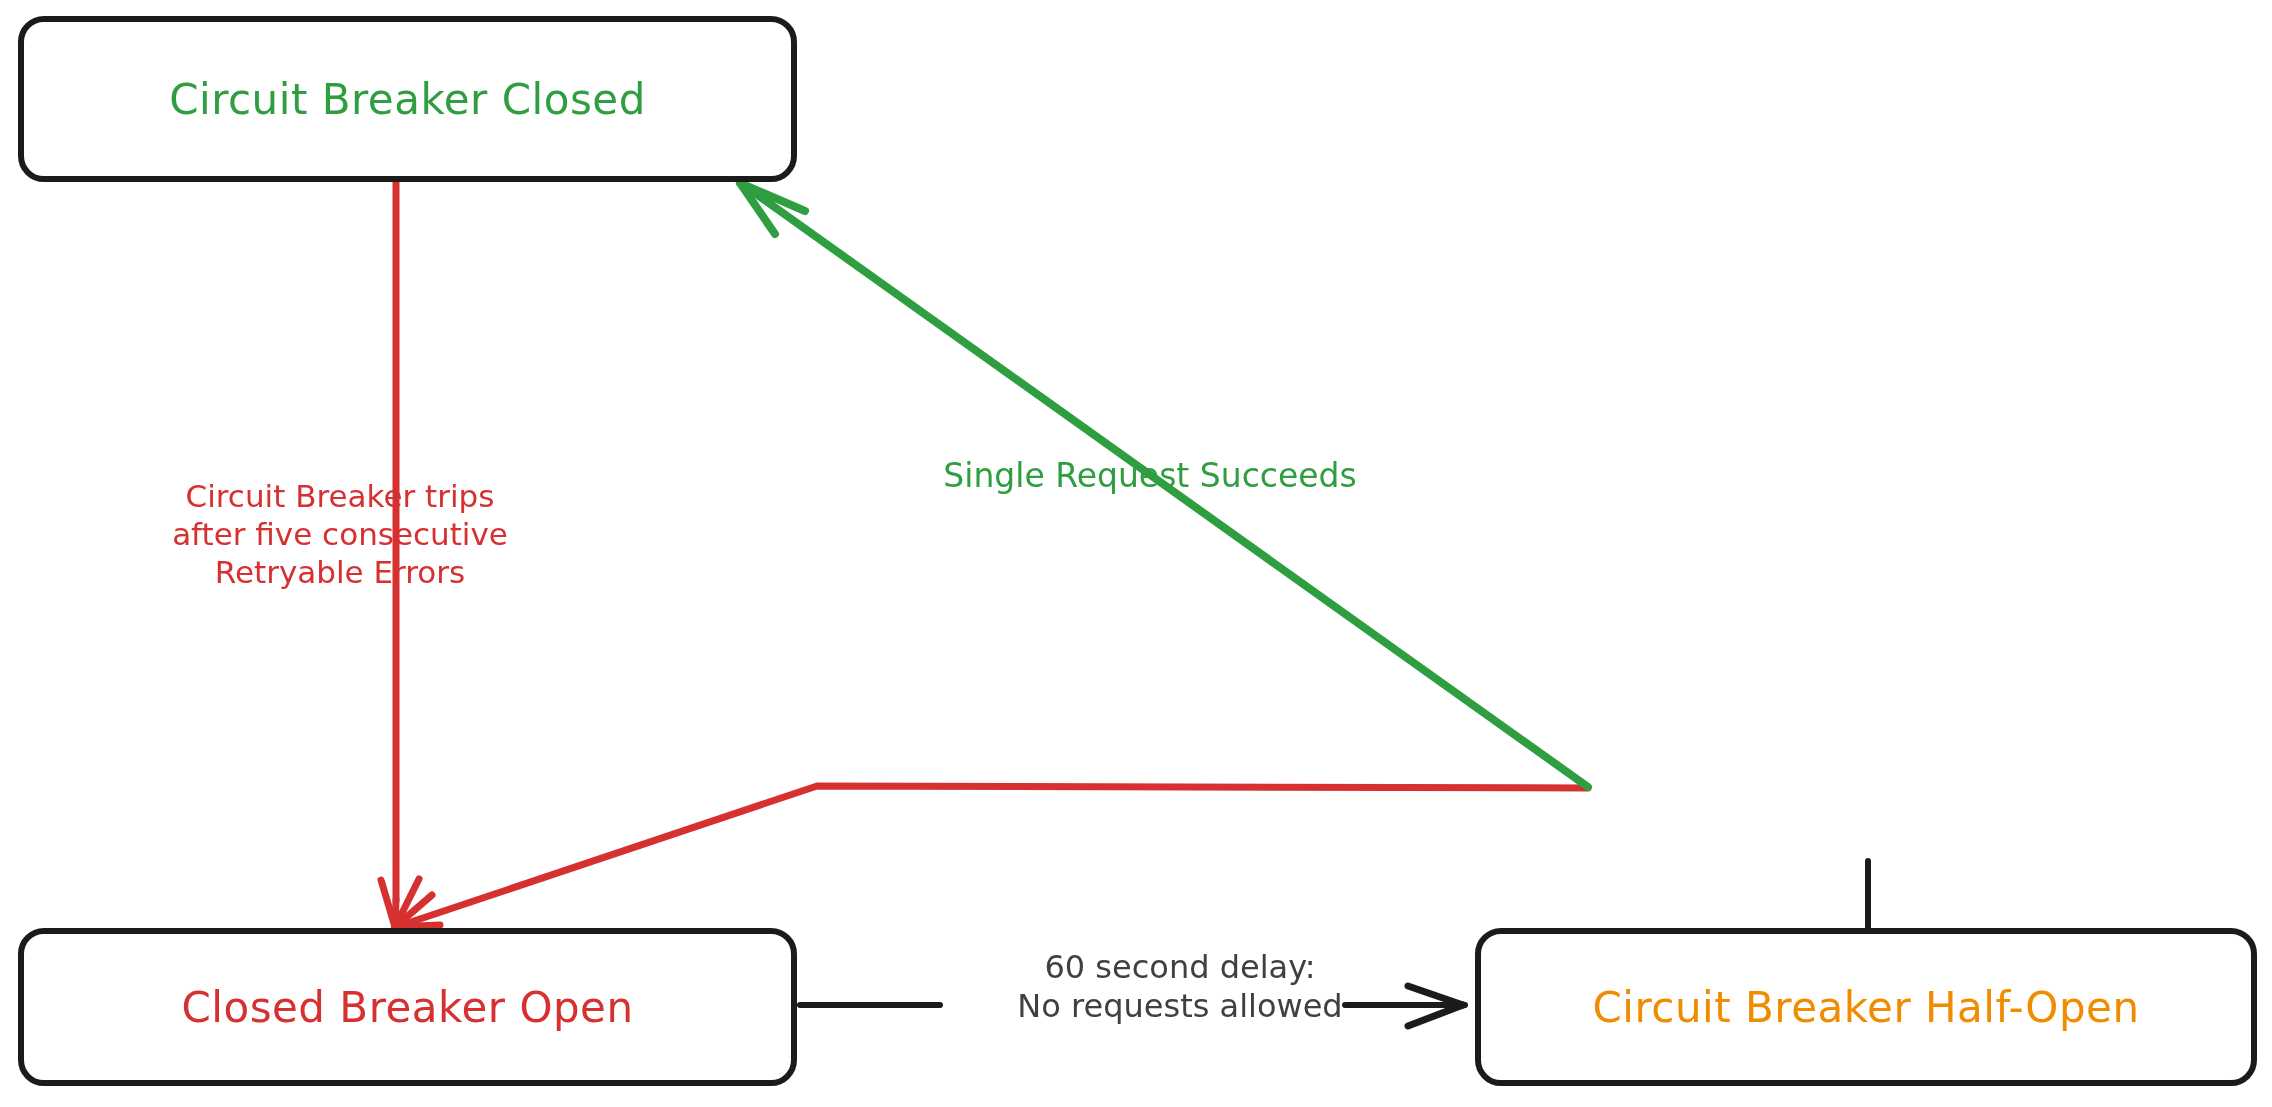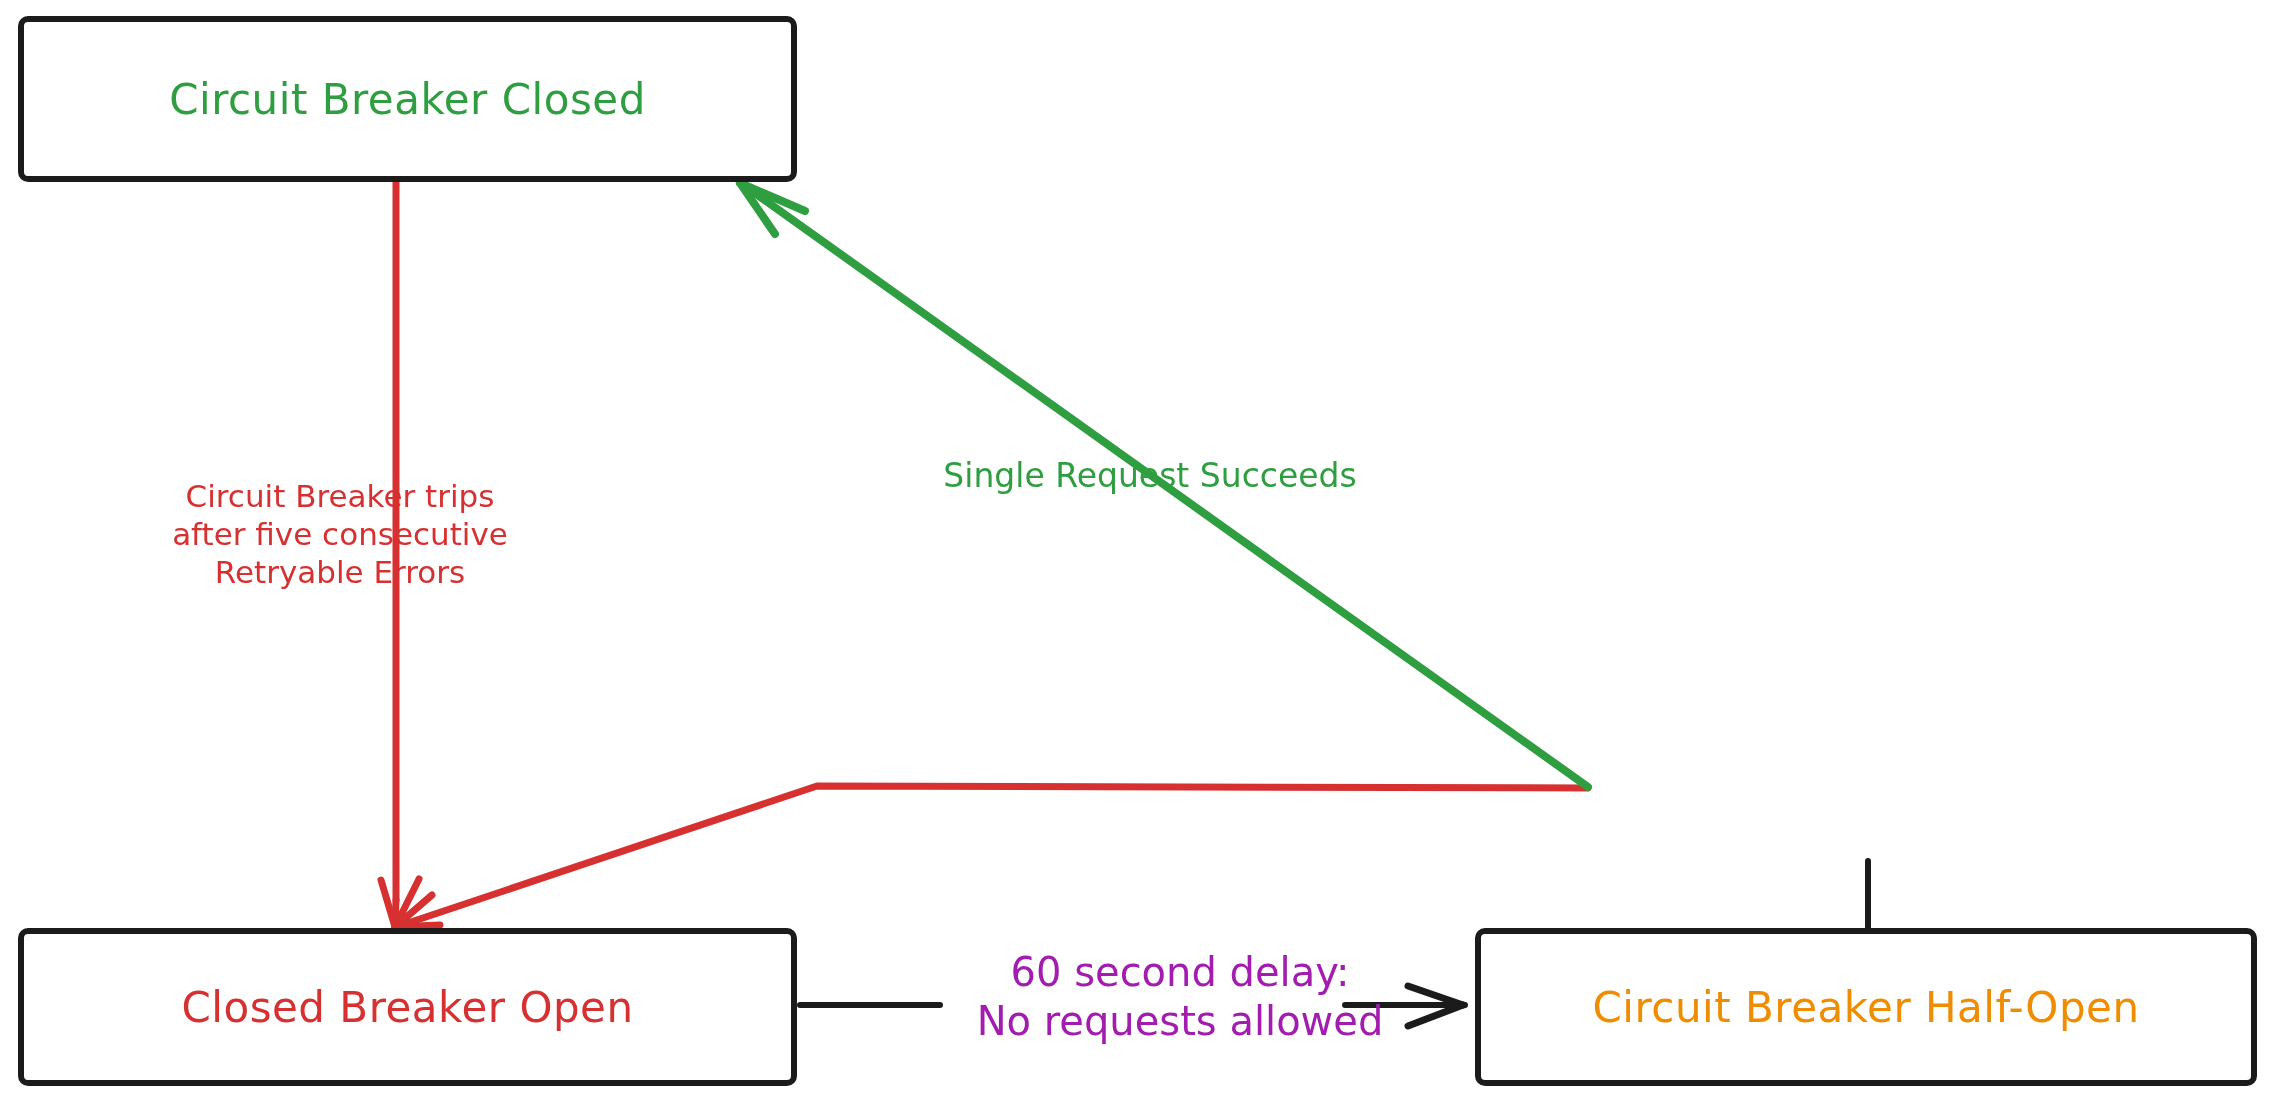--- a/index.html
+++ b/index.html
@@ -36,21 +36,21 @@
   }
   .node-label {
     font-family: "DejaVu Sans", sans-serif;
     font-weight: 400;
     letter-spacing: 0.5px;
     white-space: nowrap;
   }
   
   .node-state {
     border: 6px solid #1b1b1b;
-    border-radius: 10px;
+    border-radius: 26px;
   }
   
   .node-sub {
     border: 6px solid #f08c00;
     border-radius: 24px;
   }
 
   #node-closed   { left: 18px;   top: 16px;   width: 779px;  height: 166px; }
   #node-open     { left: 18px;   top: 928px;  width: 779px;  height: 158px; }
   #node-halfopen { left: 1475px; top: 928px;  width: 782px;  height: 158px; }
@@ -76,22 +76,22 @@
   }
   .lbl-fails {
     left: 840px;  top: 760px;  width: 560px;
     color: #d63031;
     font-size: 33px;
     background: #ffffff;
     padding: 4px 0;
   }
   .lbl-delay {
     left: 900px;  top: 948px;  width: 560px;
-    color: #a21caf;
-    font-size: 40px;
+    color: #404040;
+    font-size: 32px;
   }
 </style>
 </head>
 <body>
 
 <div id="canvas">
 
   <svg id="edges" viewBox="0 0 2272 1107" xmlns="http://www.w3.org/2000/svg">
 
     <g>

